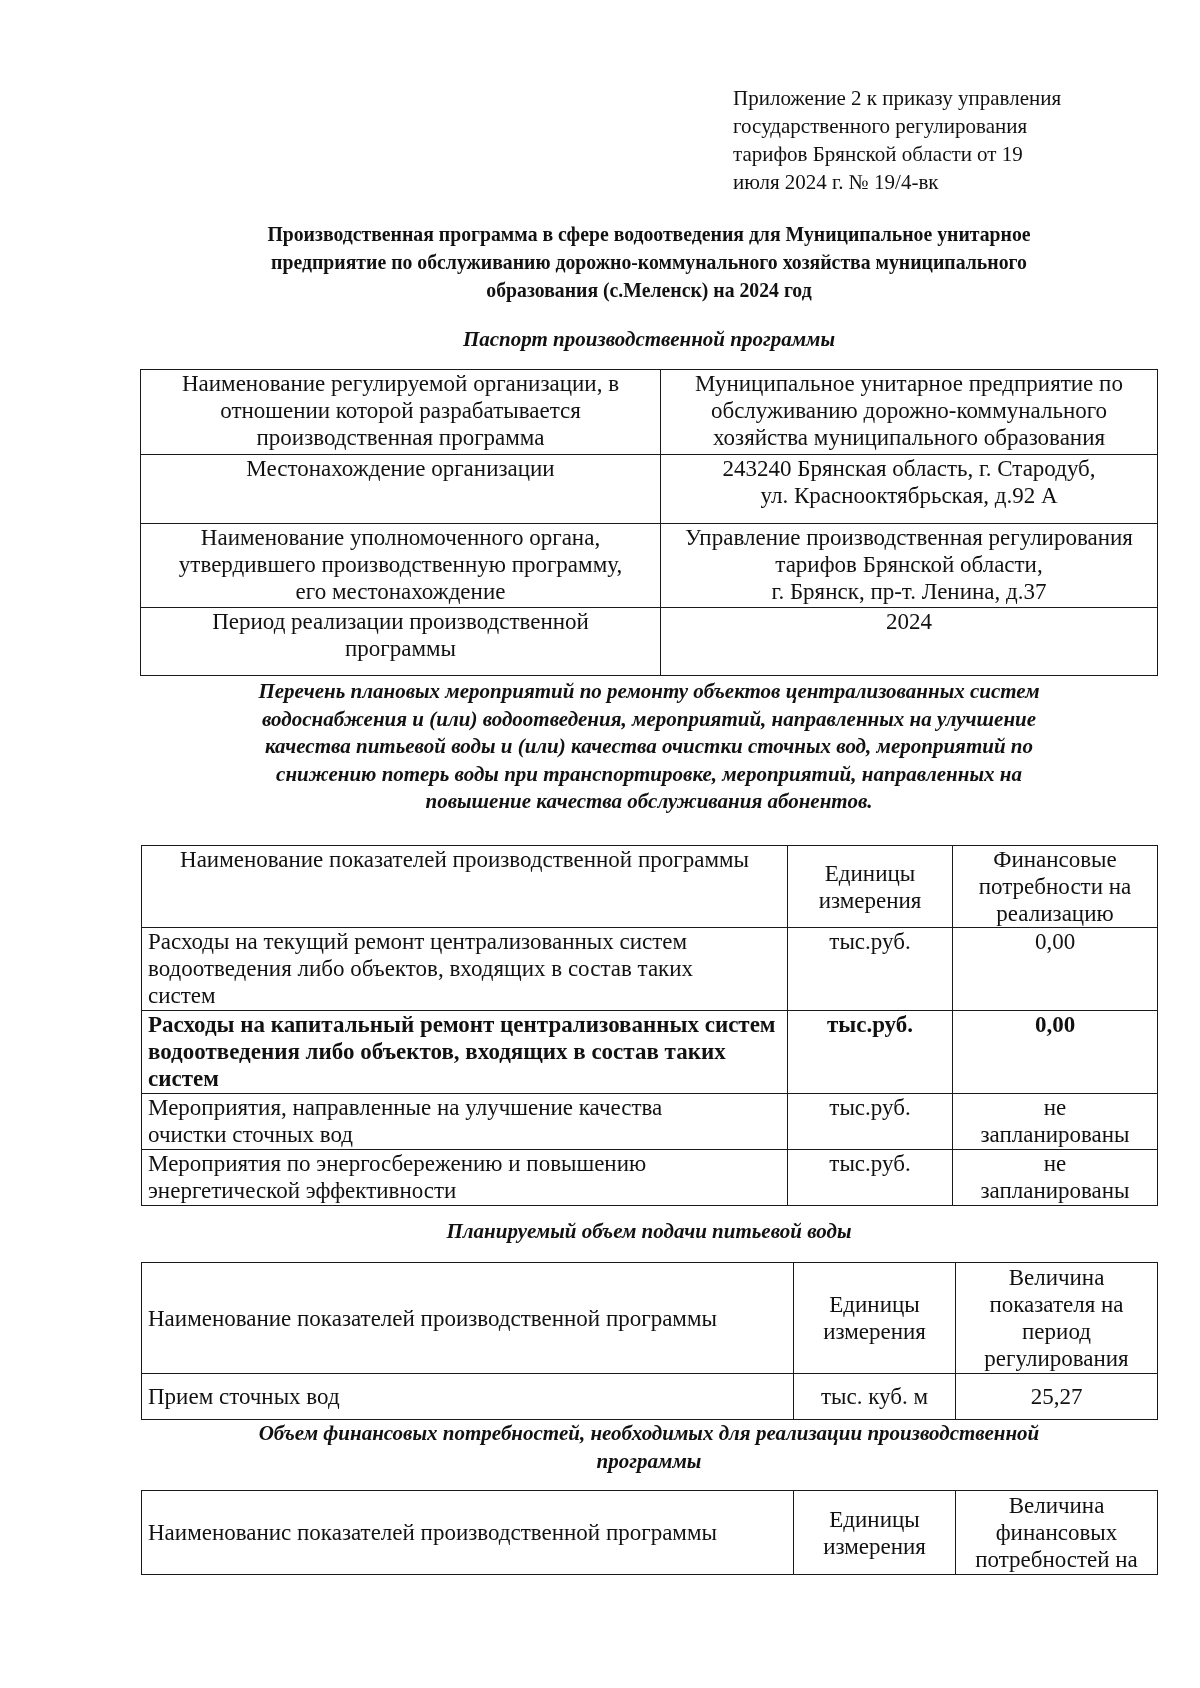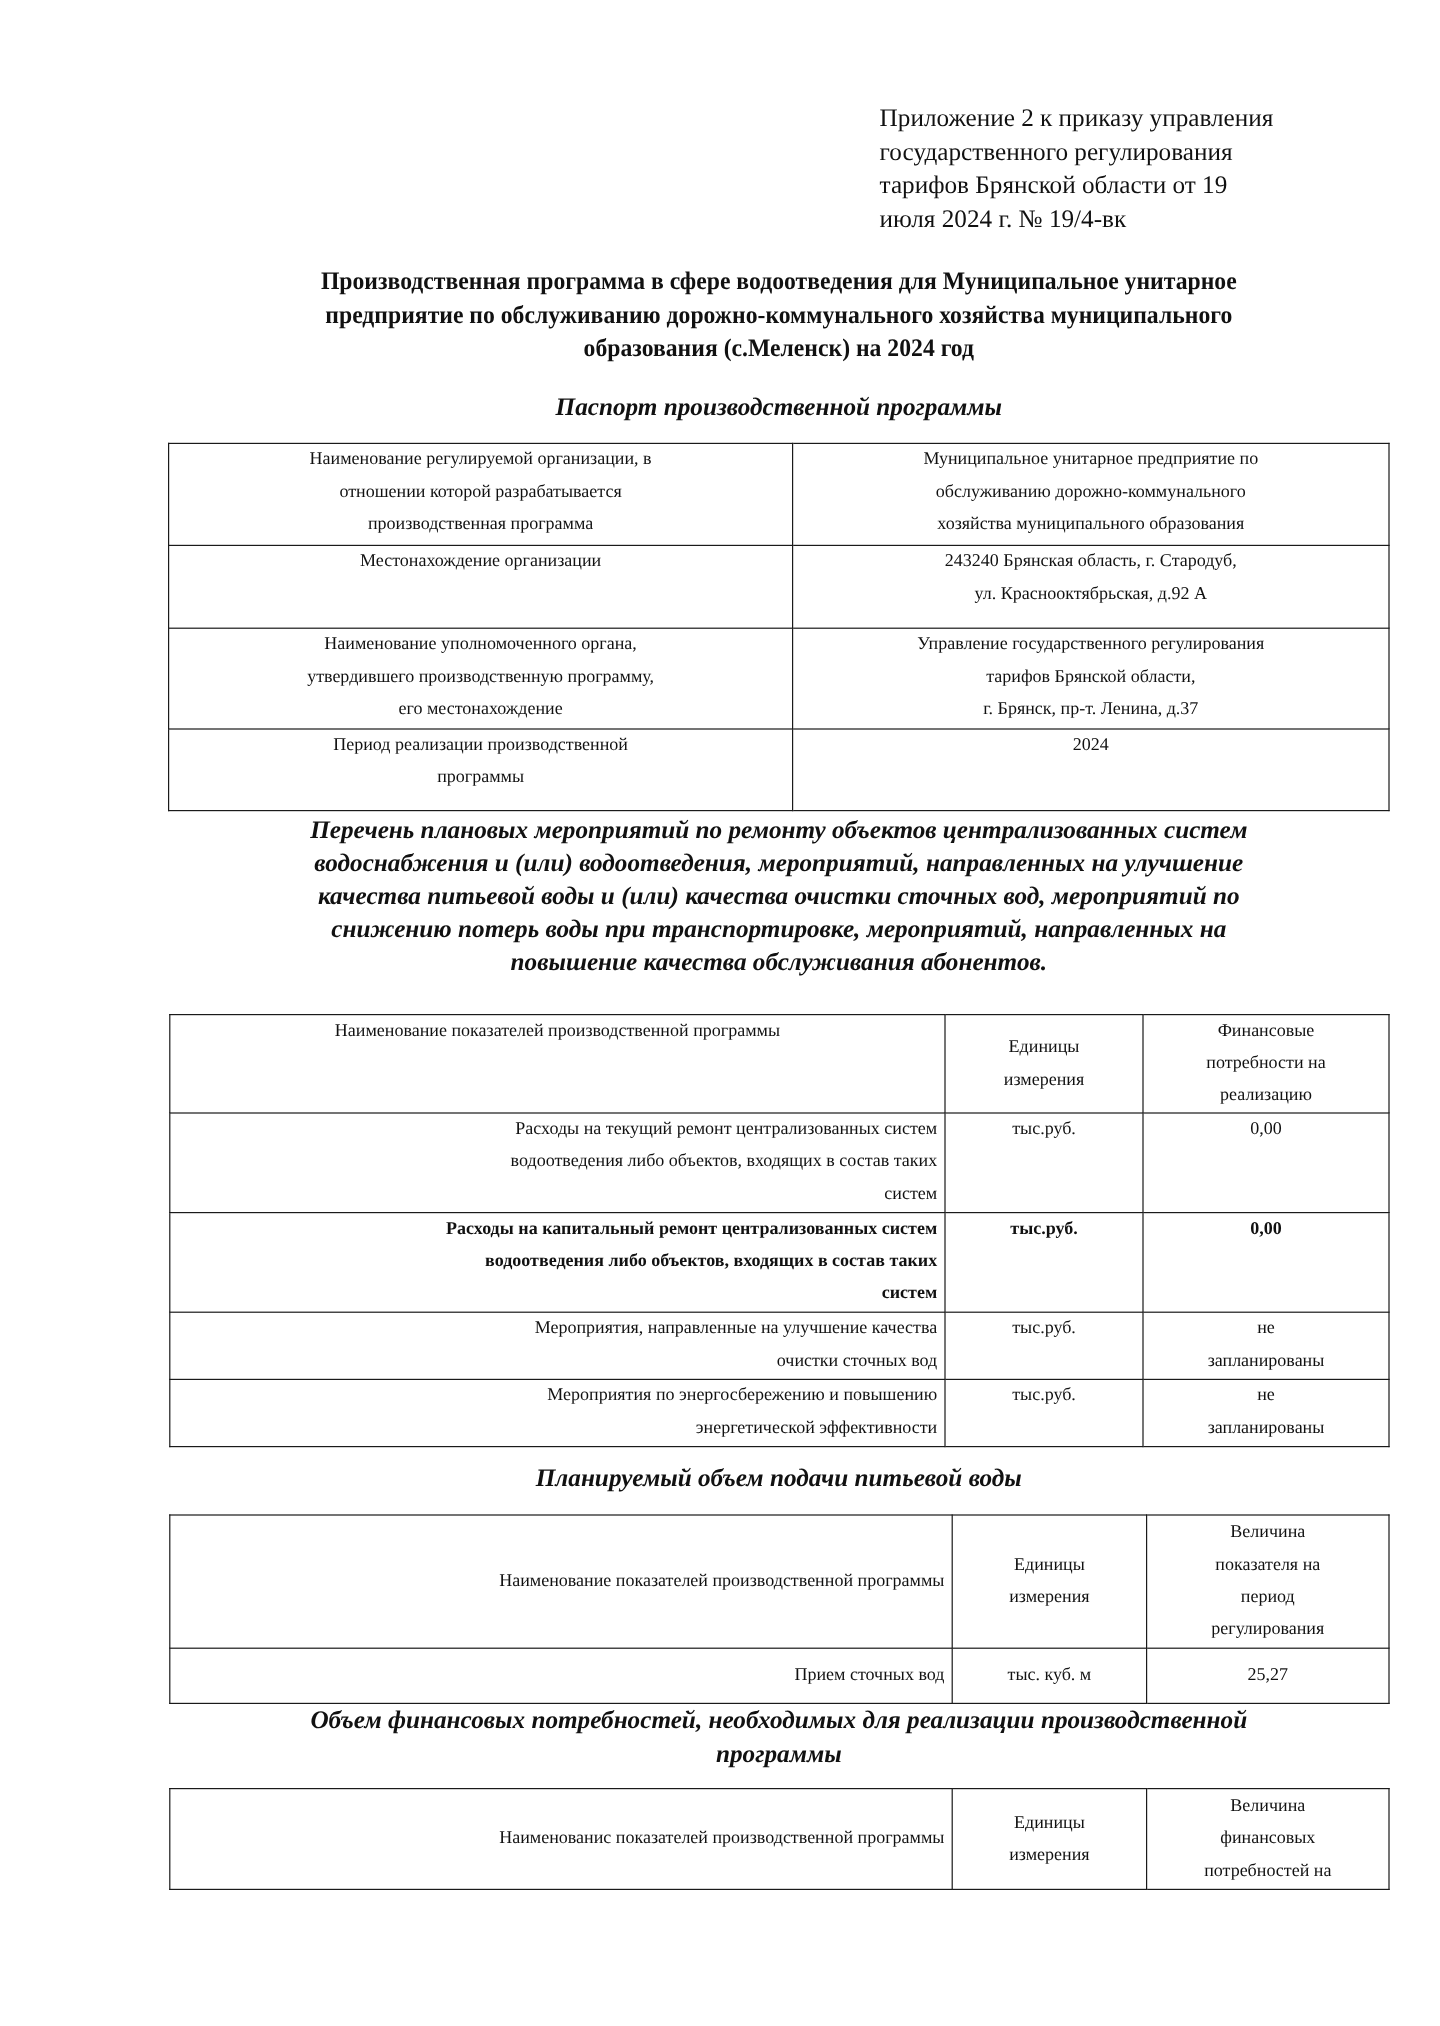--- a/index.html
+++ b/index.html
@@ -21,24 +21,24 @@
   .section-heading {
     position: absolute; left: 140px; width: 1018px;
     text-align: center; font-weight: bold; font-style: italic;
     font-size: 21px; line-height: 27.5px;
   }
   table {
     position: absolute; border-collapse: collapse; table-layout: fixed;
   }
   td {
     border: 1.5px solid #1a1a1a; padding: 0 6px; vertical-align: top;
-    font-size: 15px; line-height: 27px;
+    font-size: 23px; line-height: 27px;
   }
   td.c { text-align: center; }
-  td.l { text-align: right; }
+  td.l { text-align: left; }
   td.mid { vertical-align: middle; }
   .line { display: block; white-space: nowrap; }
 </style>
 </head>
 <body>
 
 <div class="annex">
   <div>Приложение 2 к приказу управления</div>
   <div>государственного регулирования</div>
   <div>тарифов Брянской области от 19</div>
@@ -80,21 +80,21 @@
       <span class="line">ул. Краснооктябрьская, д.92 А</span>
     </td>
   </tr>
   <tr style="height:84px;">
     <td class="c">
       <span class="line">Наименование уполномоченного органа,</span>
       <span class="line">утвердившего производственную программу,</span>
       <span class="line">его местонахождение</span>
     </td>
     <td class="c">
-      <span class="line">Управление государственного регулирования</span>
+      <span class="line">Управление производственная регулирования</span>
       <span class="line">тарифов Брянской области,</span>
       <span class="line">г. Брянск, пр-т. Ленина, д.37</span>
     </td>
   </tr>
   <tr style="height:68px;">
     <td class="c">
       <span class="line">Период реализации производственной</span>
       <span class="line">программы</span>
     </td>
     <td class="c">

